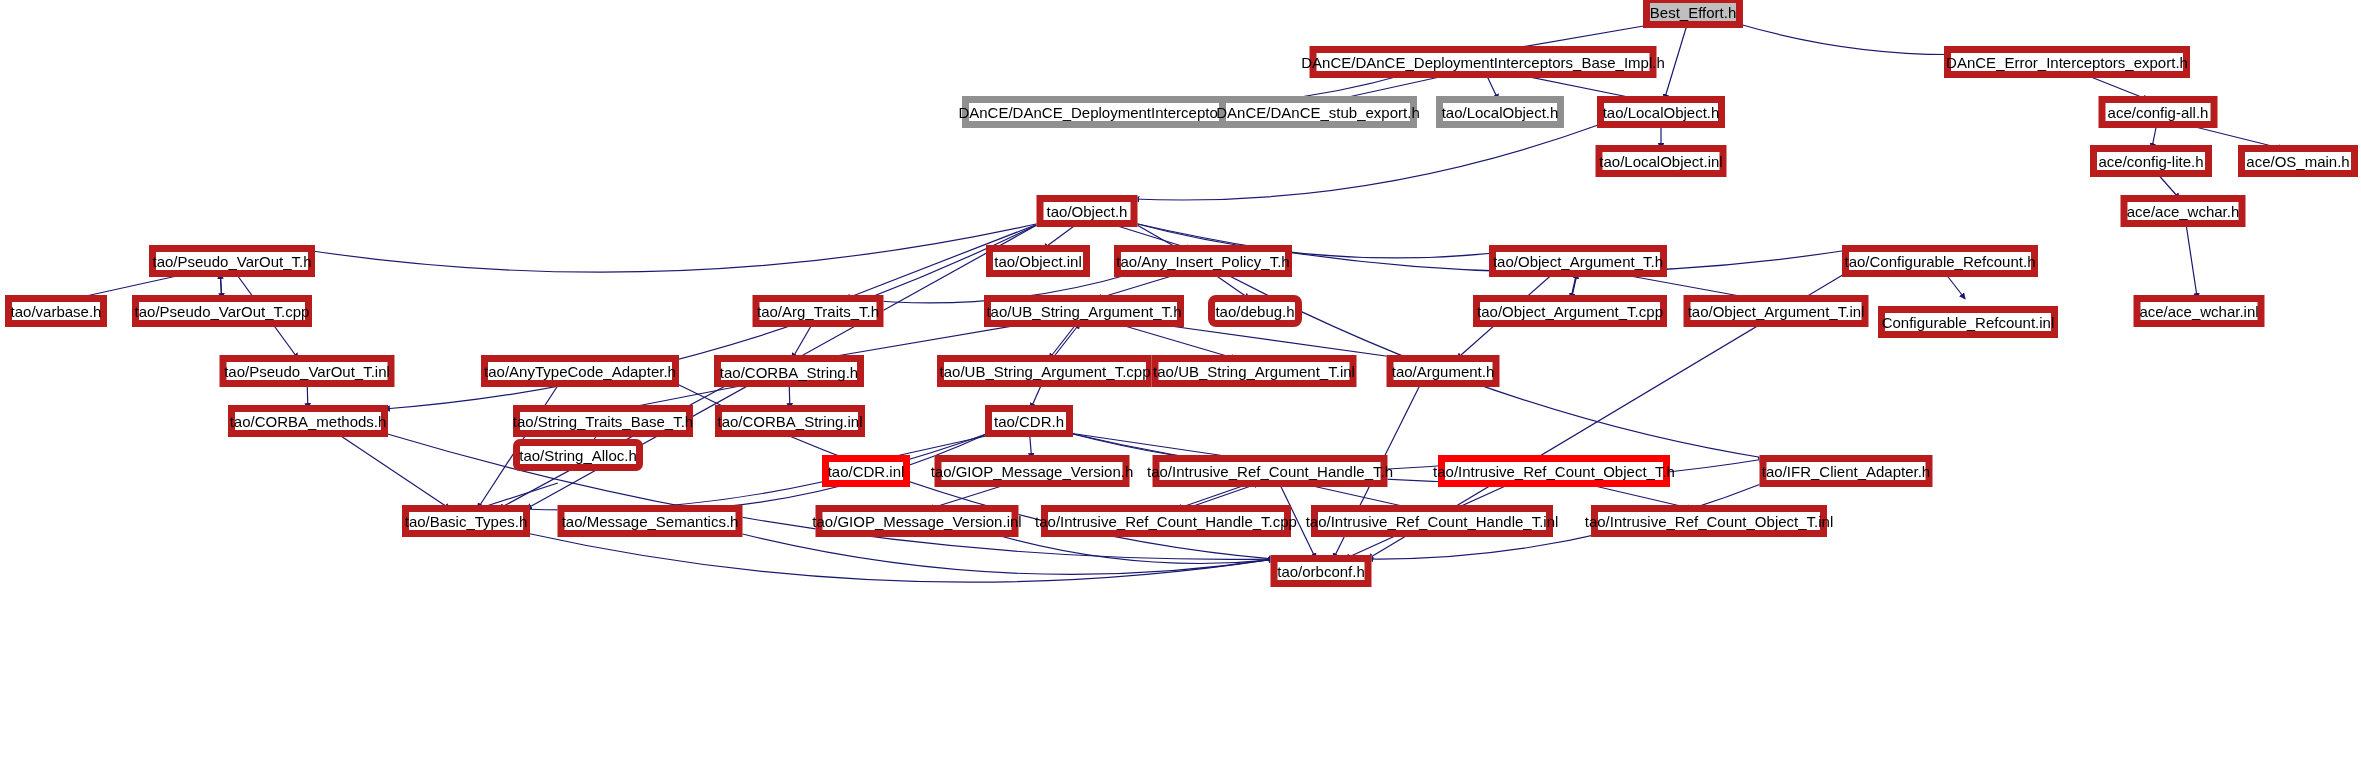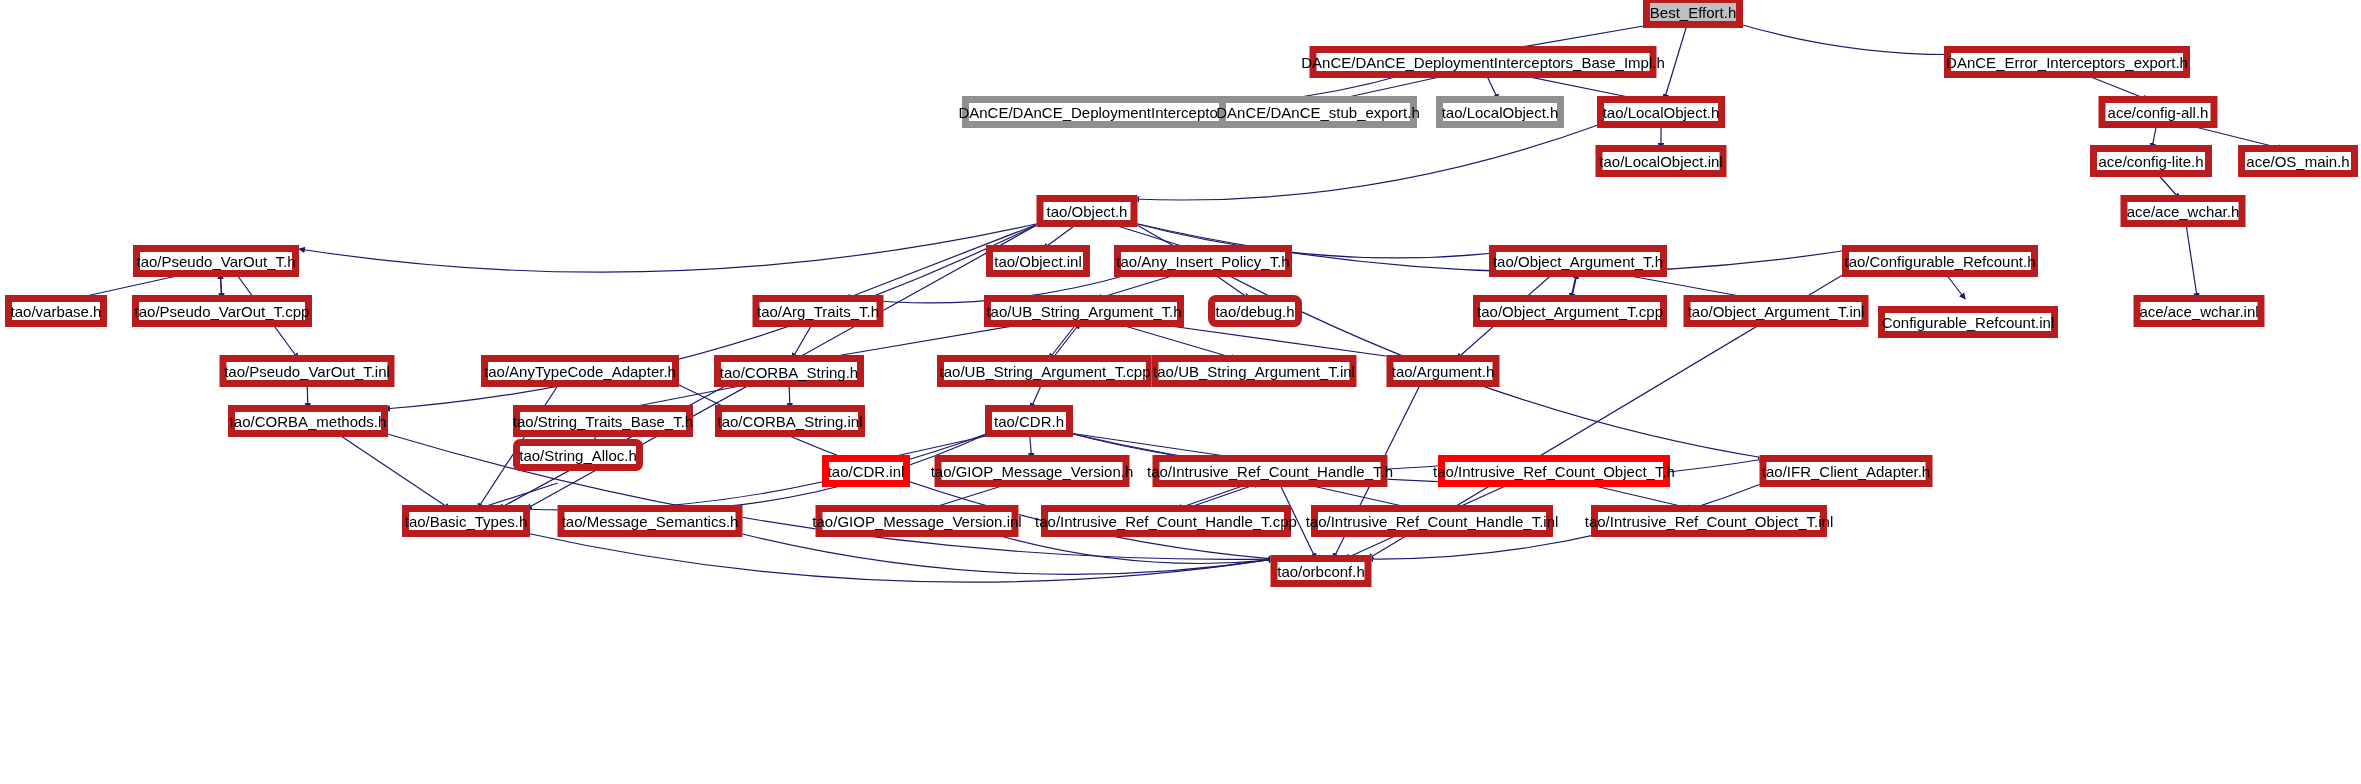--- a/index.html
+++ b/index.html
@@ -153,21 +153,21 @@
       </div>
       <div class="node" style="left: 2298px; top: 161px; width: 120px; text-align: right;">
         <span class="lbl">ace/OS_main.h</span>
       </div>
       <div class="node" style="left: 1087px; top: 211px; width: 101px;">
         <span class="lbl">tao/Object.h</span>
       </div>
       <div class="node" style="left: 2183px; top: 211px; width: 125px;">
         <span class="lbl">ace/ace_wchar.h</span>
       </div>
-      <div class="node" style="left: 216px; top: 261px; width: 166px;">
+      <div class="node" style="left: 232px; top: 261px; width: 166px;">
         <span class="lbl">tao/Pseudo_VarOut_T.h</span>
       </div>
       <div class="node" style="left: 1038px; top: 261px; width: 104px;">
         <span class="lbl">tao/Object.inl</span>
       </div>
       <div class="node" style="left: 1203px; top: 261px; width: 178px;">
         <span class="lbl">tao/Any_Insert_Policy_T.h</span>
       </div>
       <div class="node" style="left: 1578px; top: 261px; width: 178px;">
         <span class="lbl">tao/Object_Argument_T.h</span>

